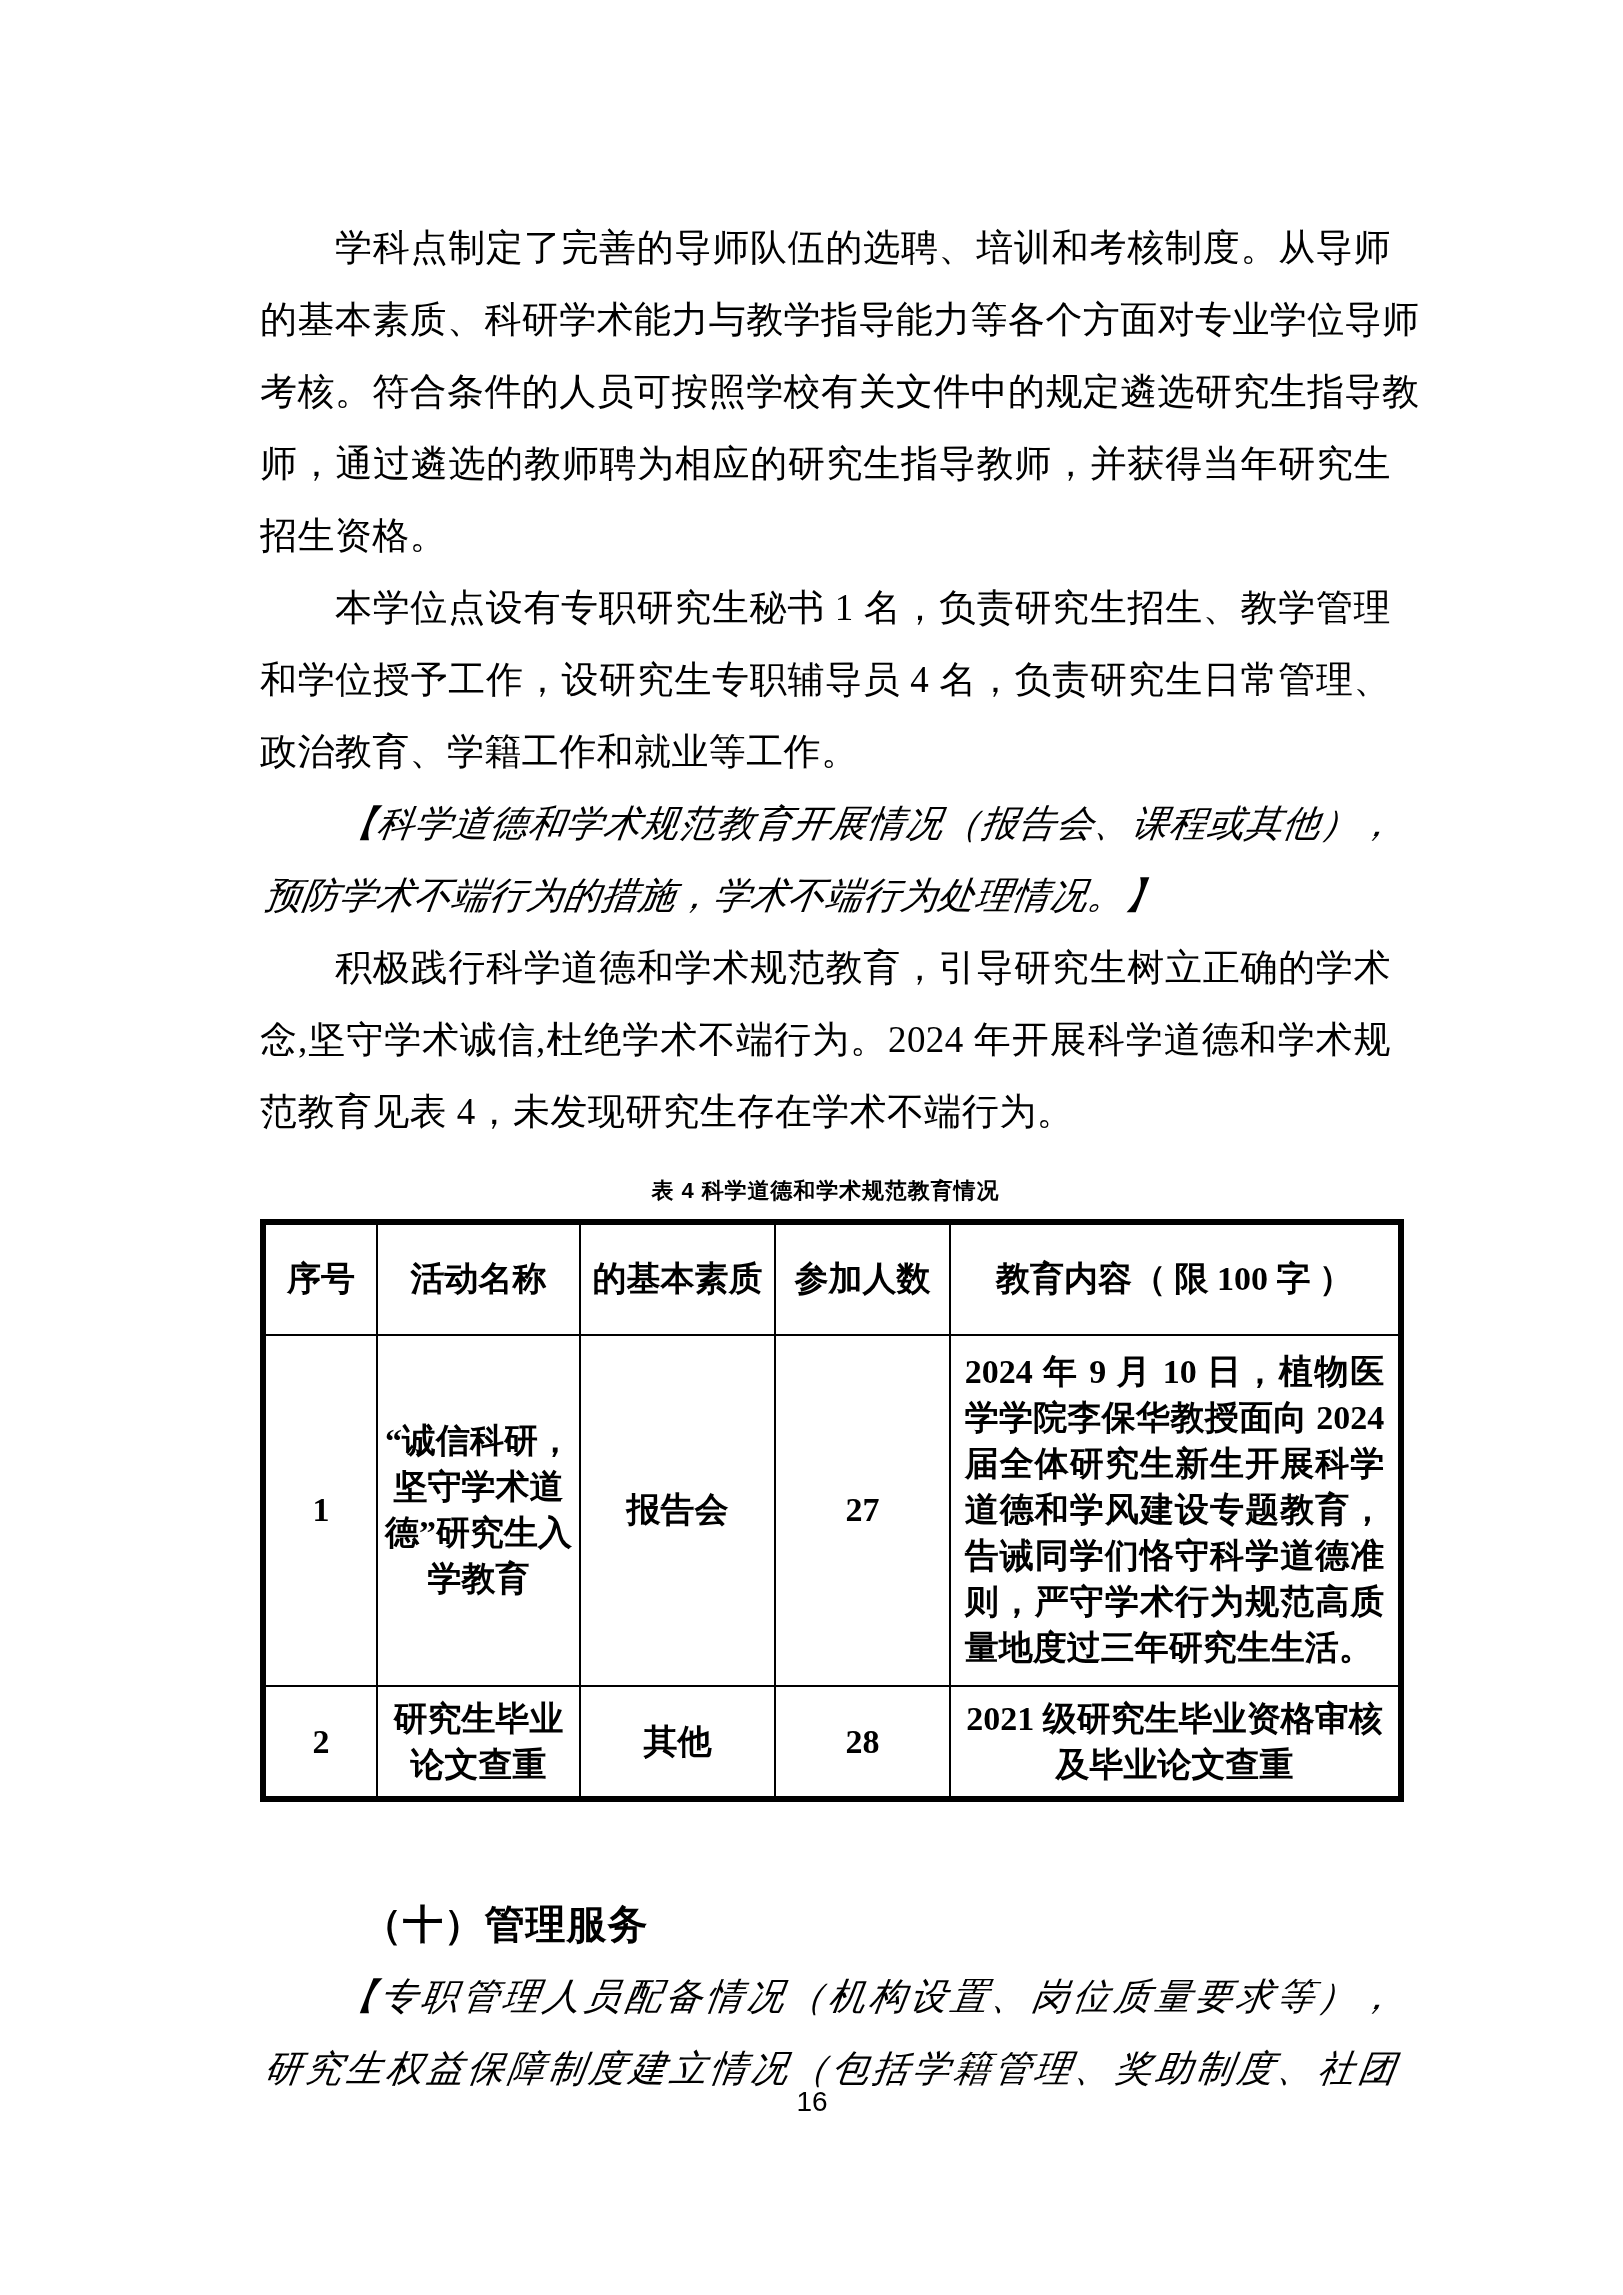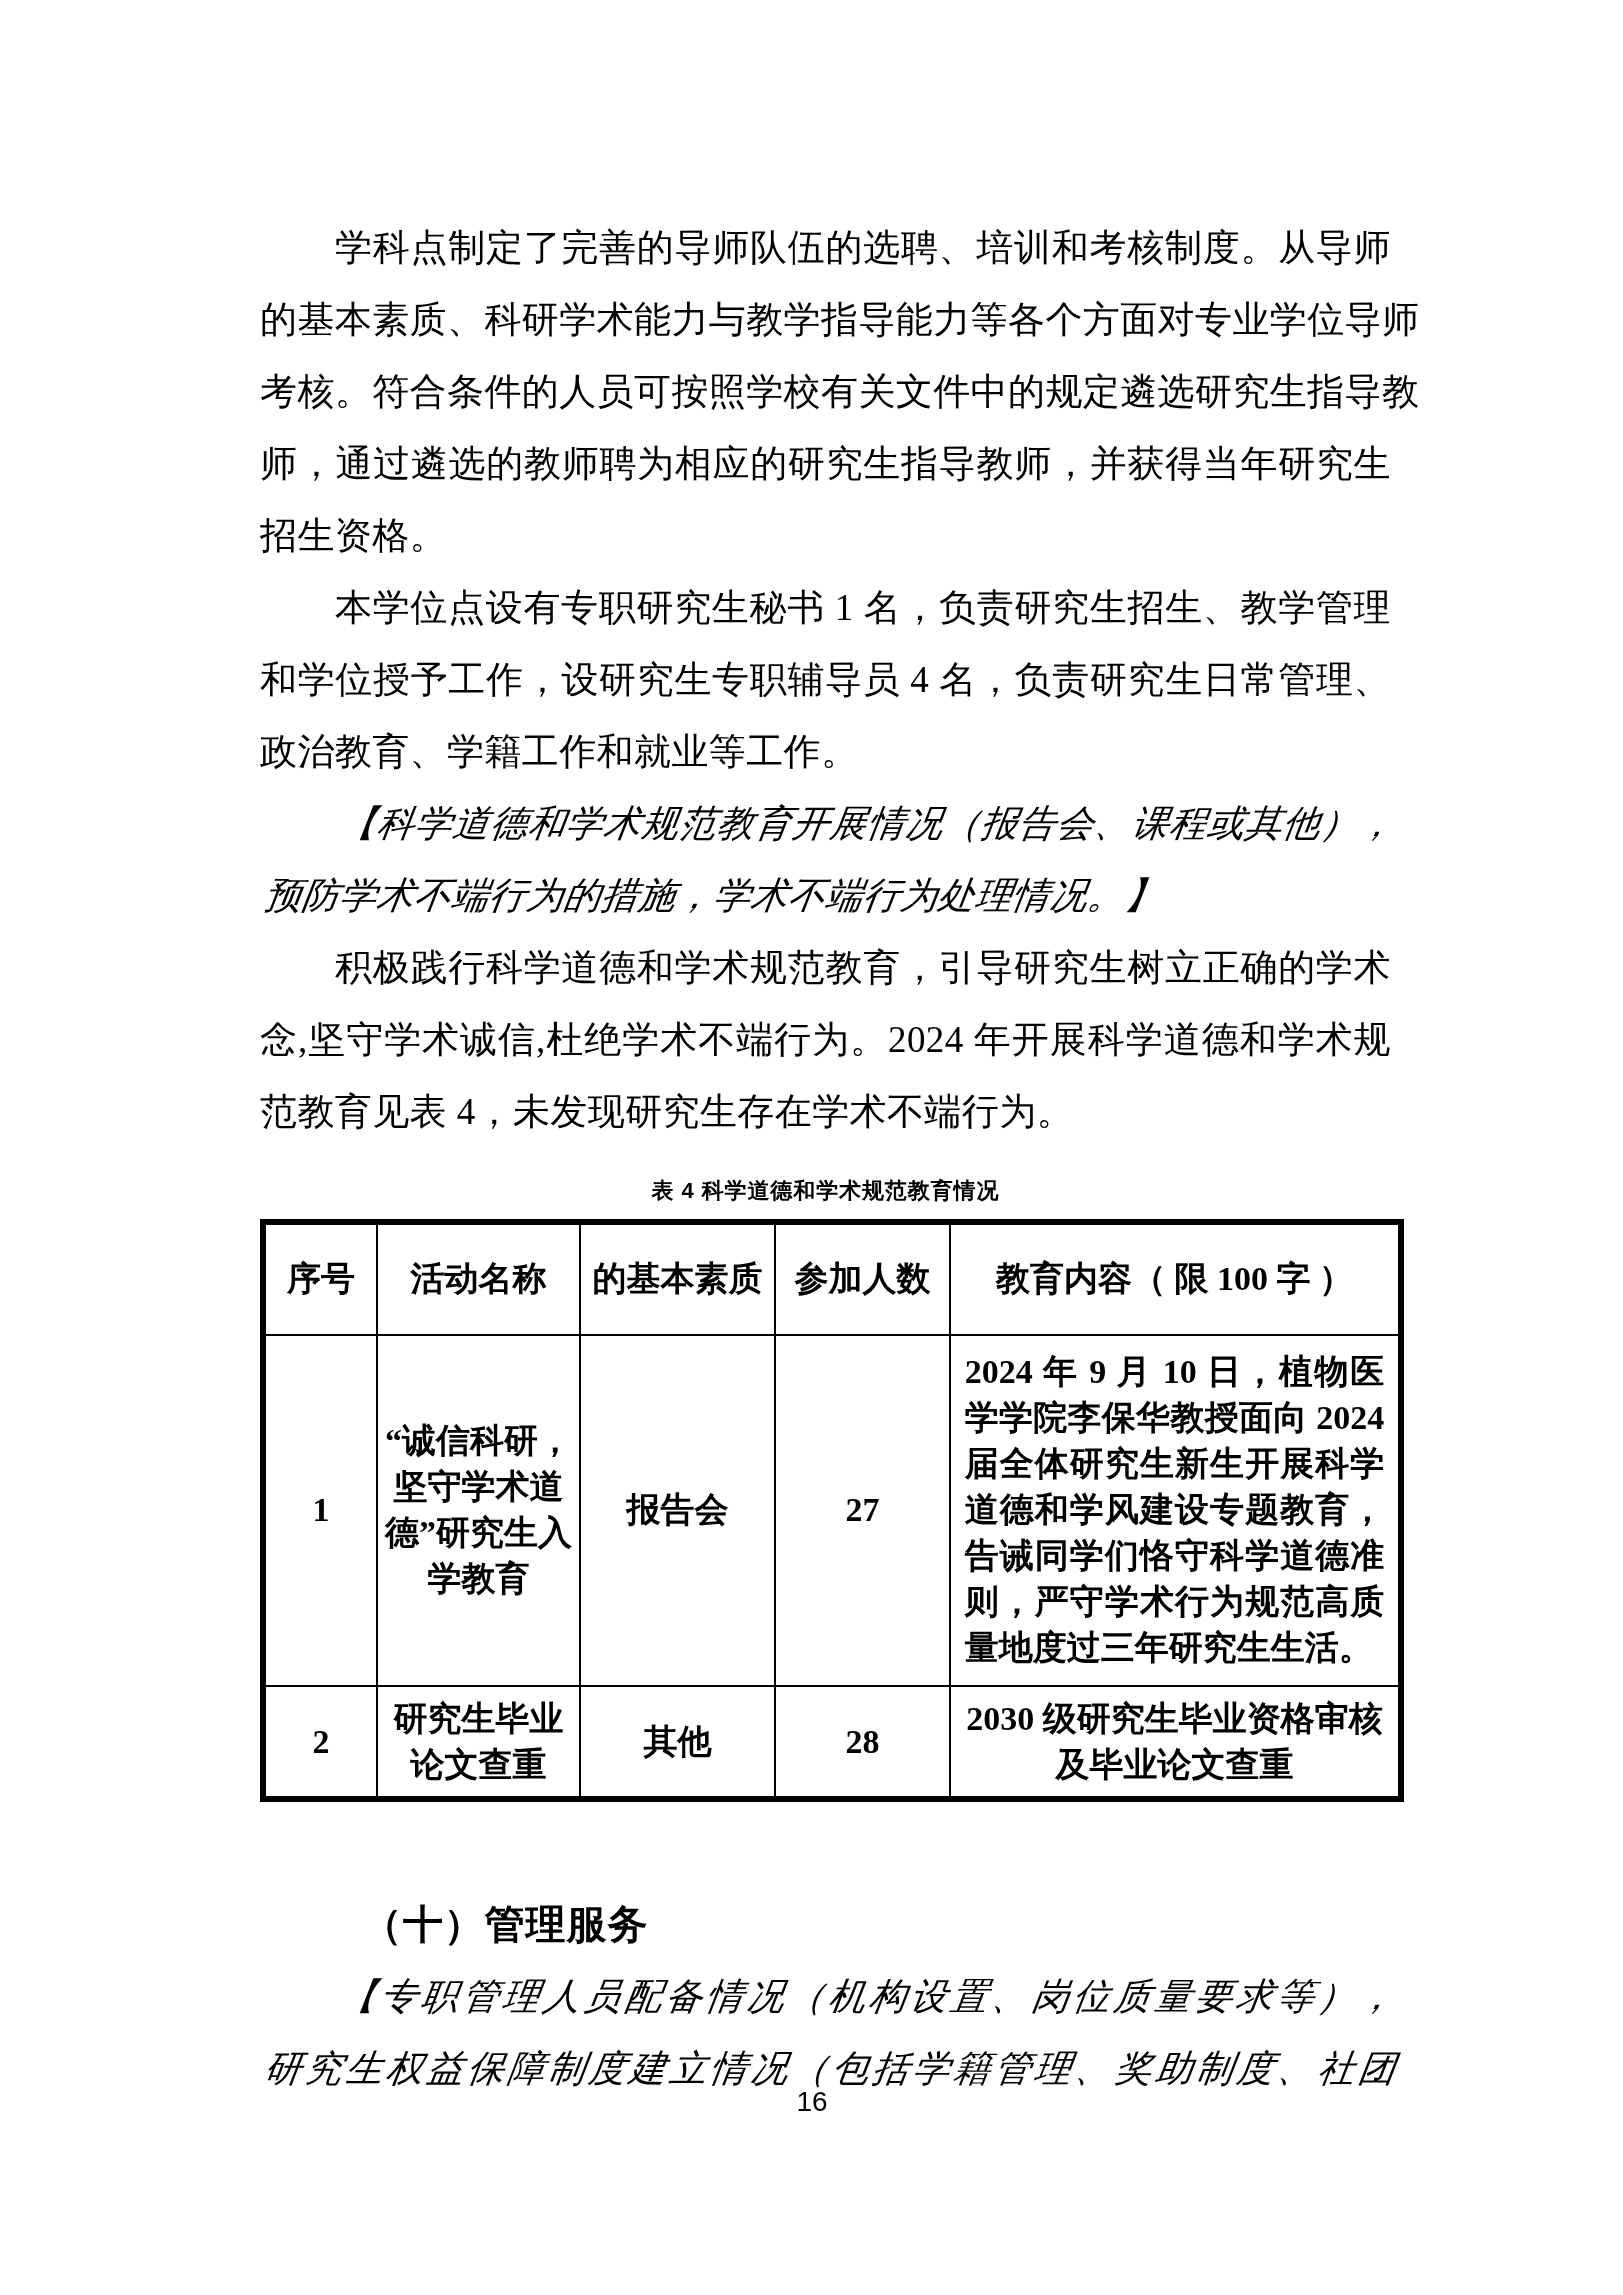--- a/index.html
+++ b/index.html
@@ -148,21 +148,21 @@
           <td>“诚信科研，坚守学术道德”研究生入学教育</td>
           <td>报告会</td>
           <td>27</td>
           <td class="cell-left">2024 年 9 月 10 日，植物医学学院李保华教授面向 2024 届全体研究生新生开展科学道德和学风建设专题教育，告诫同学们恪守科学道德准则，严守学术行为规范高质量地度过三年研究生生活。</td>
         </tr>
         <tr class="row-2">
           <td>2</td>
           <td>研究生毕业论文查重</td>
           <td>其他</td>
           <td>28</td>
-          <td>2030 级研究生毕业资格审核及毕业论文查重</td>
+          <td>2021 级研究生毕业资格审核及毕业论文查重</td>
         </tr>
       </tbody>
     </table>
 
     <h2 class="heading heading-10">（十）管理服务</h2>
 
     <div class="para kai">
       <div class="bline indent">【专职管理人员配备情况（机构设置、岗位质量要求等），</div>
       <div class="bline">研究生权益保障制度建立情况（包括学籍管理、奖助制度、社团</div>
     </div>

